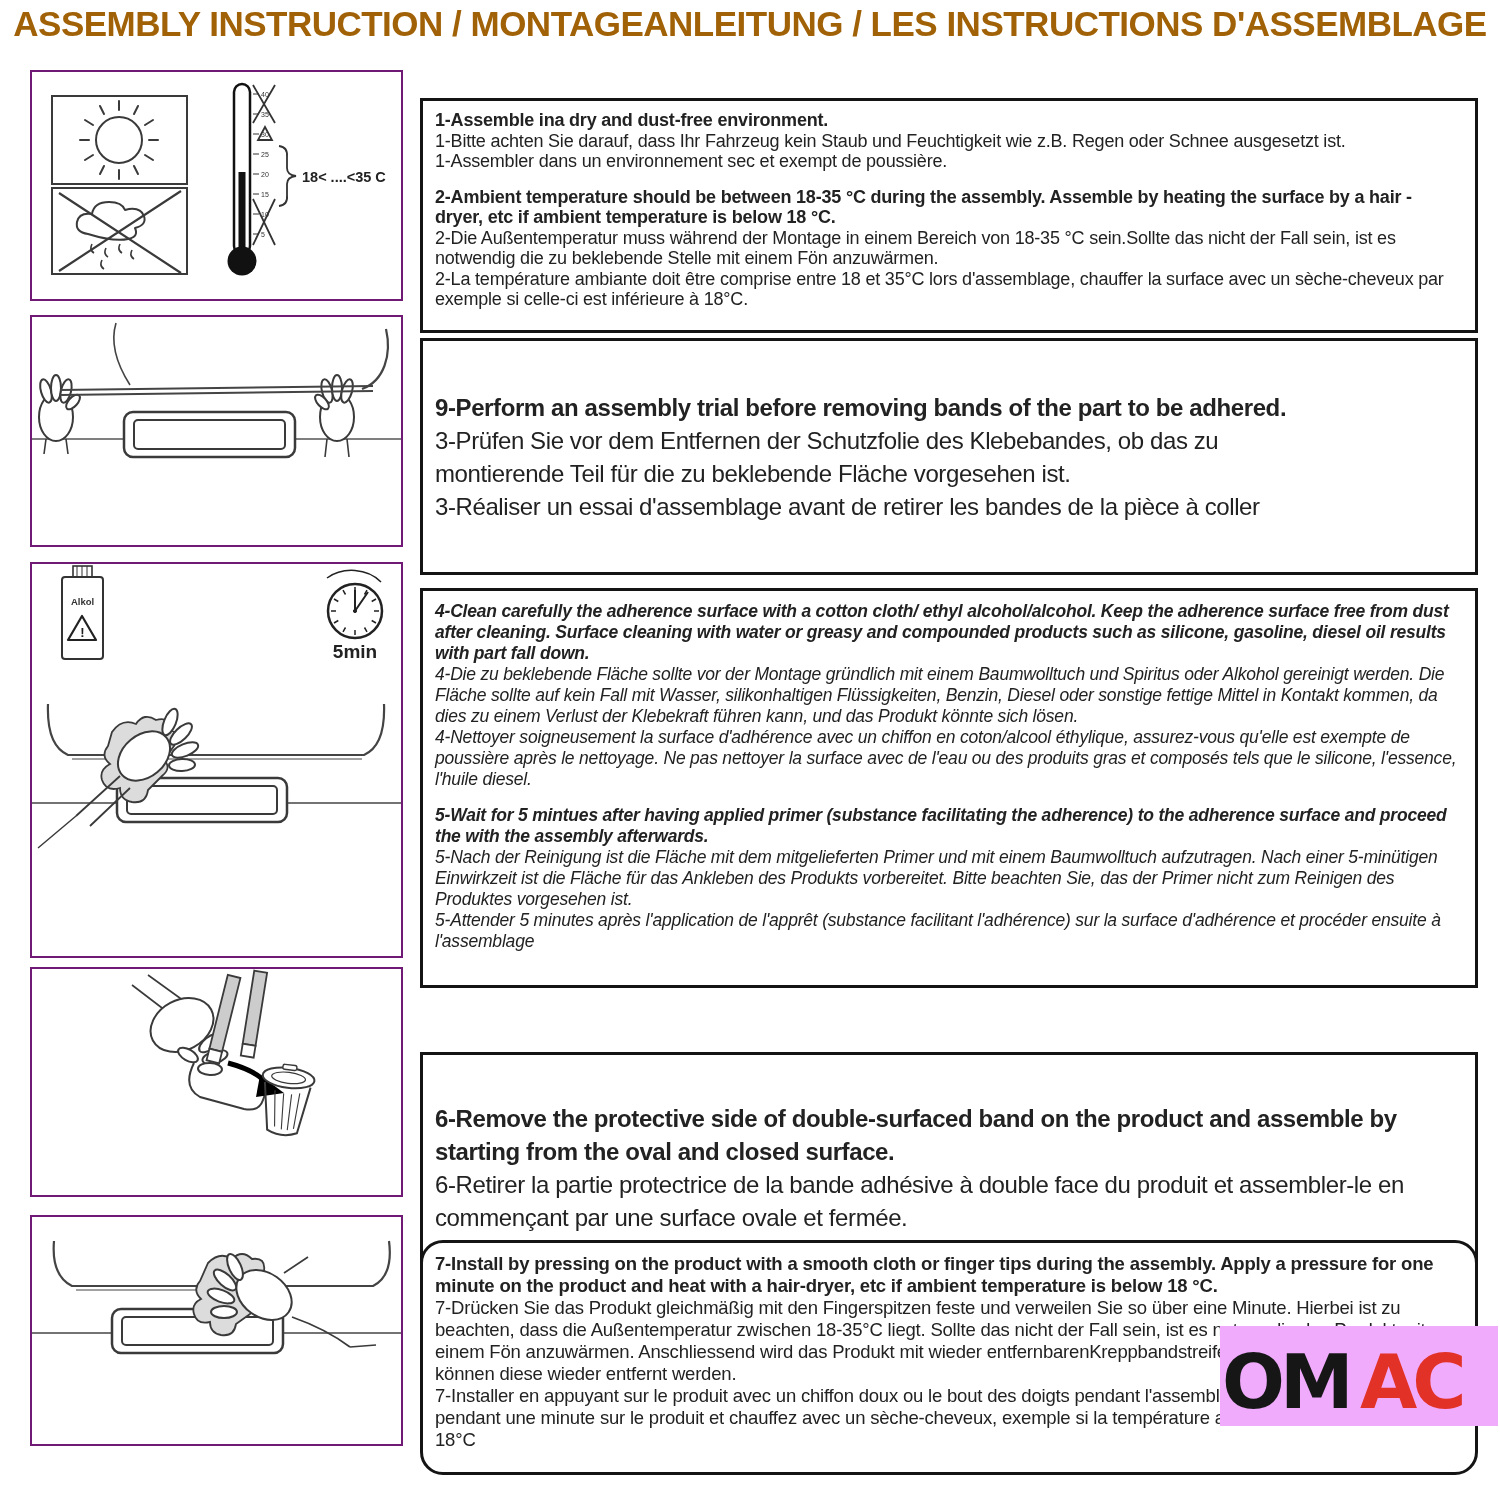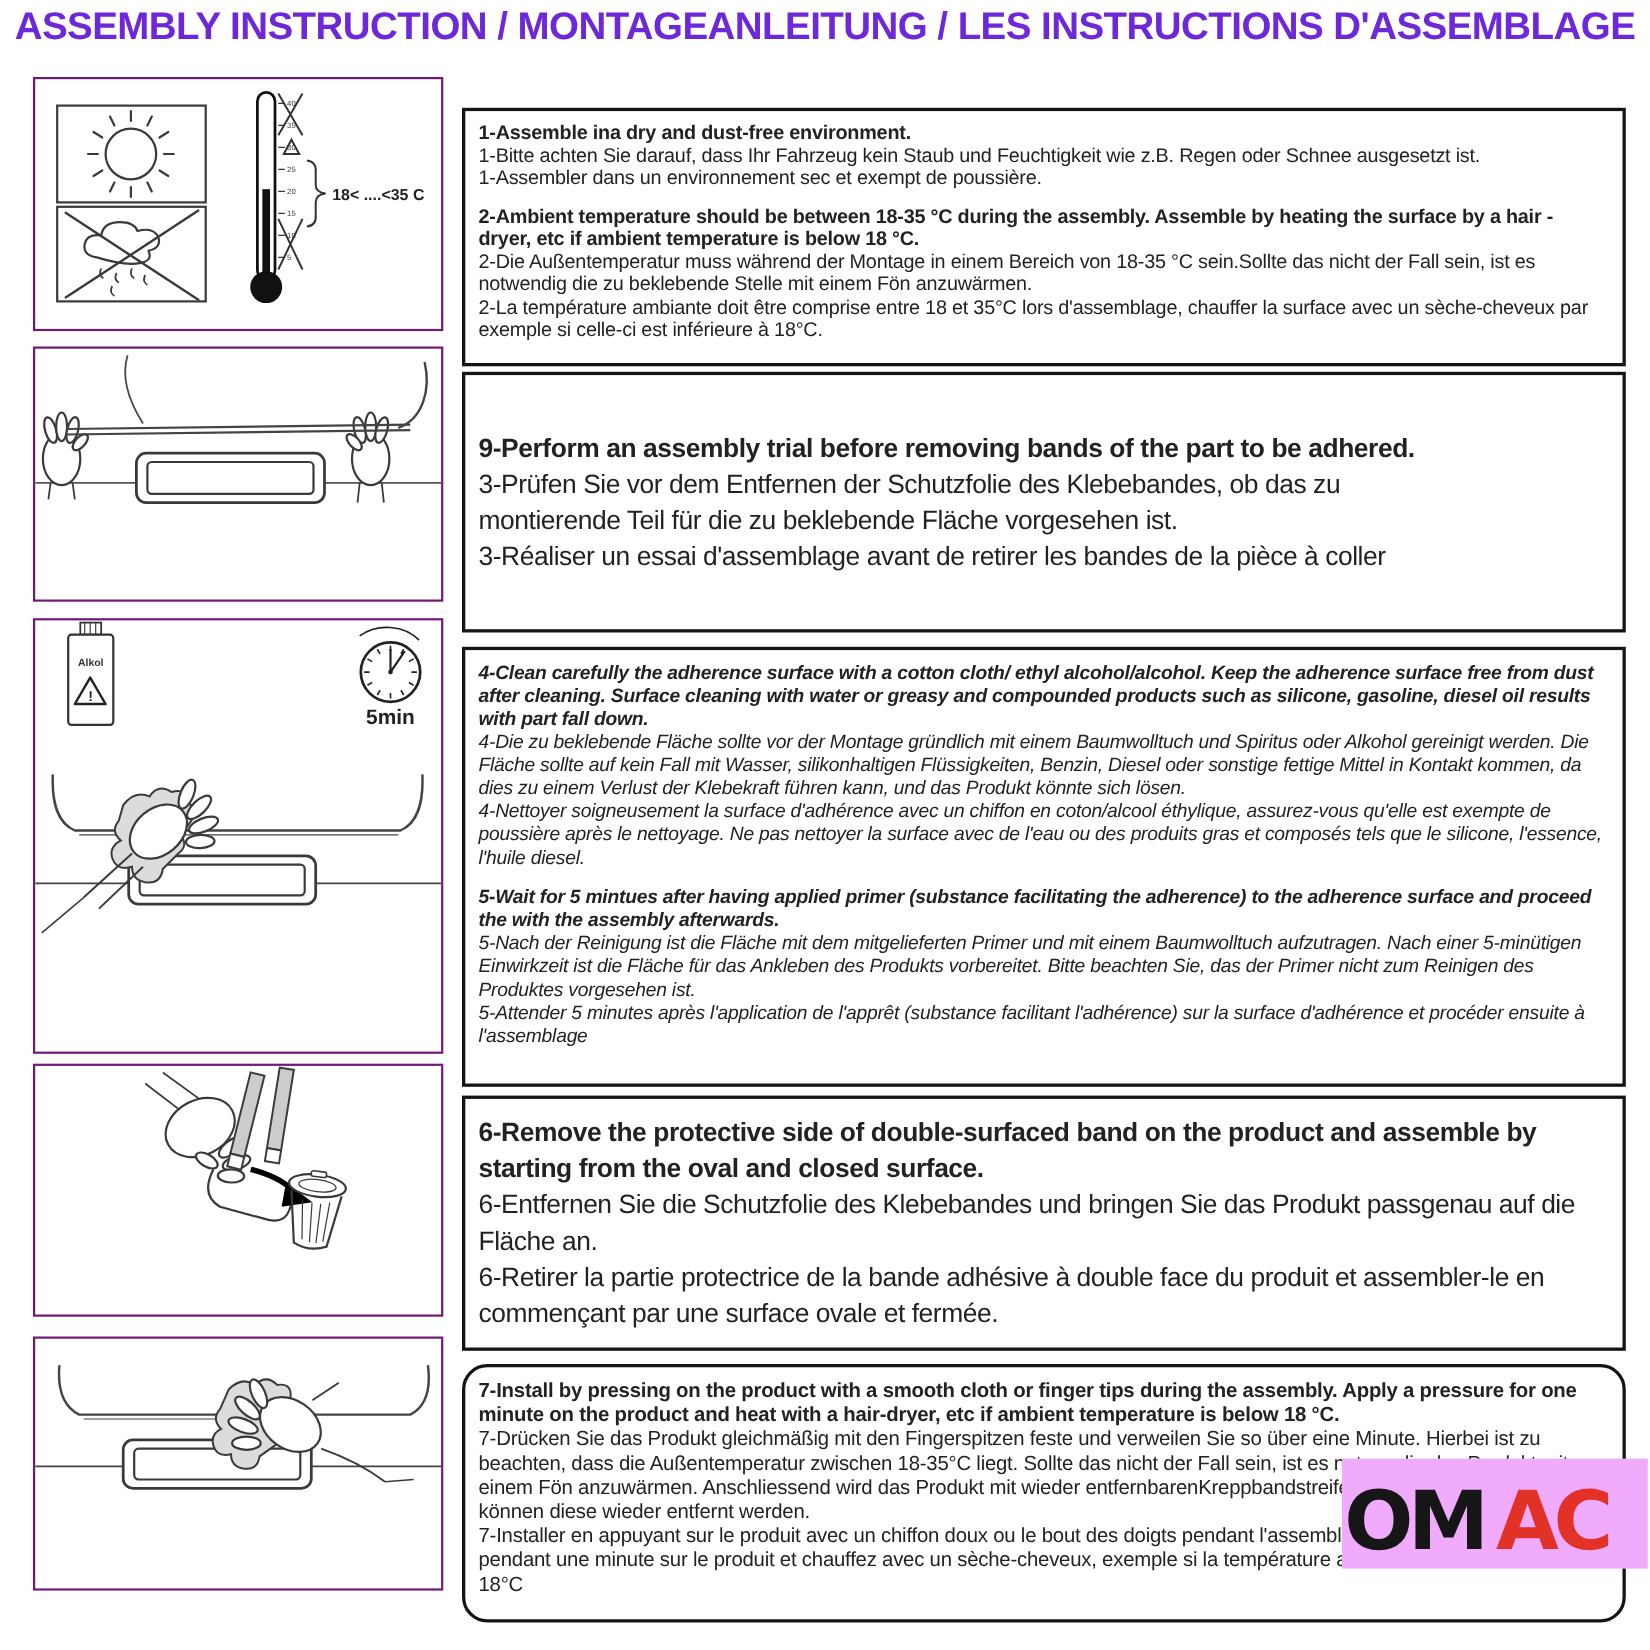--- a/index.html
+++ b/index.html
@@ -1,27 +1,27 @@
 <!DOCTYPE html>
 <html><head>
 <meta charset="utf-8">
 <style>
   html,body{margin:0;padding:0;background:#ffffff;}
   .page{position:relative;width:1500px;height:1500px;background:#fff;overflow:hidden;
         font-family:"Liberation Sans",sans-serif;color:#222;}
   .title{position:absolute;left:0;top:4px;width:1500px;text-align:center;
-         font-size:35px;font-weight:800;letter-spacing:-0.5px;color:#6d28d9;white-space:nowrap;}
+         font-size:35px;font-weight:800;letter-spacing:-0.5px;color:#a16207;white-space:nowrap;}
   .box{position:absolute;background:#fff;box-sizing:border-box;}
   .ill{left:30px;width:373px;border:2px solid #701a75;}
   .txt{left:420px;width:1058px;border:3px solid #141414;overflow:hidden;margin-top:28px;}
   .ill svg{position:absolute;left:0;top:0;width:100%;height:100%;}
   .r1ill{top:70px;height:231px;}   .r1txt{top:70px;height:235px;padding:9px 18px 0 12px;}
   .r2ill{top:315px;height:232px;}  .r2txt{top:310px;height:237px;display:flex;flex-direction:column;justify-content:center;padding:0 18px 0 12px;}
   .r3ill{top:562px;height:396px;}  .r3txt{top:560px;height:400px;padding:10px 16px 0 12px;}
-  .r4ill{top:967px;height:230px;}  .r4txt{top:968px;height:232px;display:flex;flex-direction:column;justify-content:center;padding:0 22px 0 12px;}
+  .r4ill{top:967px;height:230px;}  .r4txt{top:1024px;height:232px;display:flex;flex-direction:column;justify-content:center;padding:0 22px 0 12px;}
   .r5ill{top:1215px;height:231px;} .r5txt{top:1212px;height:235px;padding:10px 18px 0 12px;border-radius:23px;}
   .txt p{margin:0;}
   .sm p{font-size:18px;line-height:20.5px;letter-spacing:-0.2px;}
   .s3 p{font-size:17.5px;line-height:21px;letter-spacing:-0.2px;font-style:italic;}
   .s5 p{font-size:18.5px;line-height:22px;letter-spacing:-0.2px;}
   .lg p{font-size:24px;line-height:33px;letter-spacing:-0.4px;}
   .r2txt p{max-width:910px;}
   .r4txt p{max-width:1005px;}
   .b{font-weight:bold;}
   .gap{margin-top:15px !important;}
@@ -206,21 +206,20 @@
         <ellipse cx="24" cy="10" rx="17" ry="5.5" stroke-width="1.2"></ellipse>
         <rect x="17" y="-3" width="14" height="5" rx="2" stroke-width="1.4"></rect>
         <path d="M1,17 L9,64 Q24,71 39,64 L47,17" stroke-width="2" fill="none"></path>
         <path d="M12,24 L16,60 M21,26 L23,62 M29,26 L29,62 M37,24 L35,60" stroke-width="1.1" fill="none"></path>
       </g>
     </svg>
   </div>
 
   <div class="box txt lg r4txt">
     <p class="b">6-Remove the protective side of double-surfaced band on the product and assemble by starting from the oval and closed surface.</p>
-    <p>6-Entfernen Sie die Schutzfolie des Klebebandes und bringen Sie das Produkt passgenau auf die Fläche an.</p>
     <p>6-Retirer la partie protectrice de la bande adhésive à double face du produit et assembler-le en commençant par une surface ovale et fermée.</p>
   </div>
 
   <div class="box ill r5ill">
     <svg viewBox="0 0 369 227">
       <g fill="none" stroke="#444">
         <path d="M22,24 C20,48 26,62 40,69 L341,69 C355,62 360,47 357,24" stroke-width="2.2"></path>
         <path d="M44,73 H180" stroke-width="1"></path>
         <path d="M0,116 H369" stroke-width="1.5"></path>
       </g>

